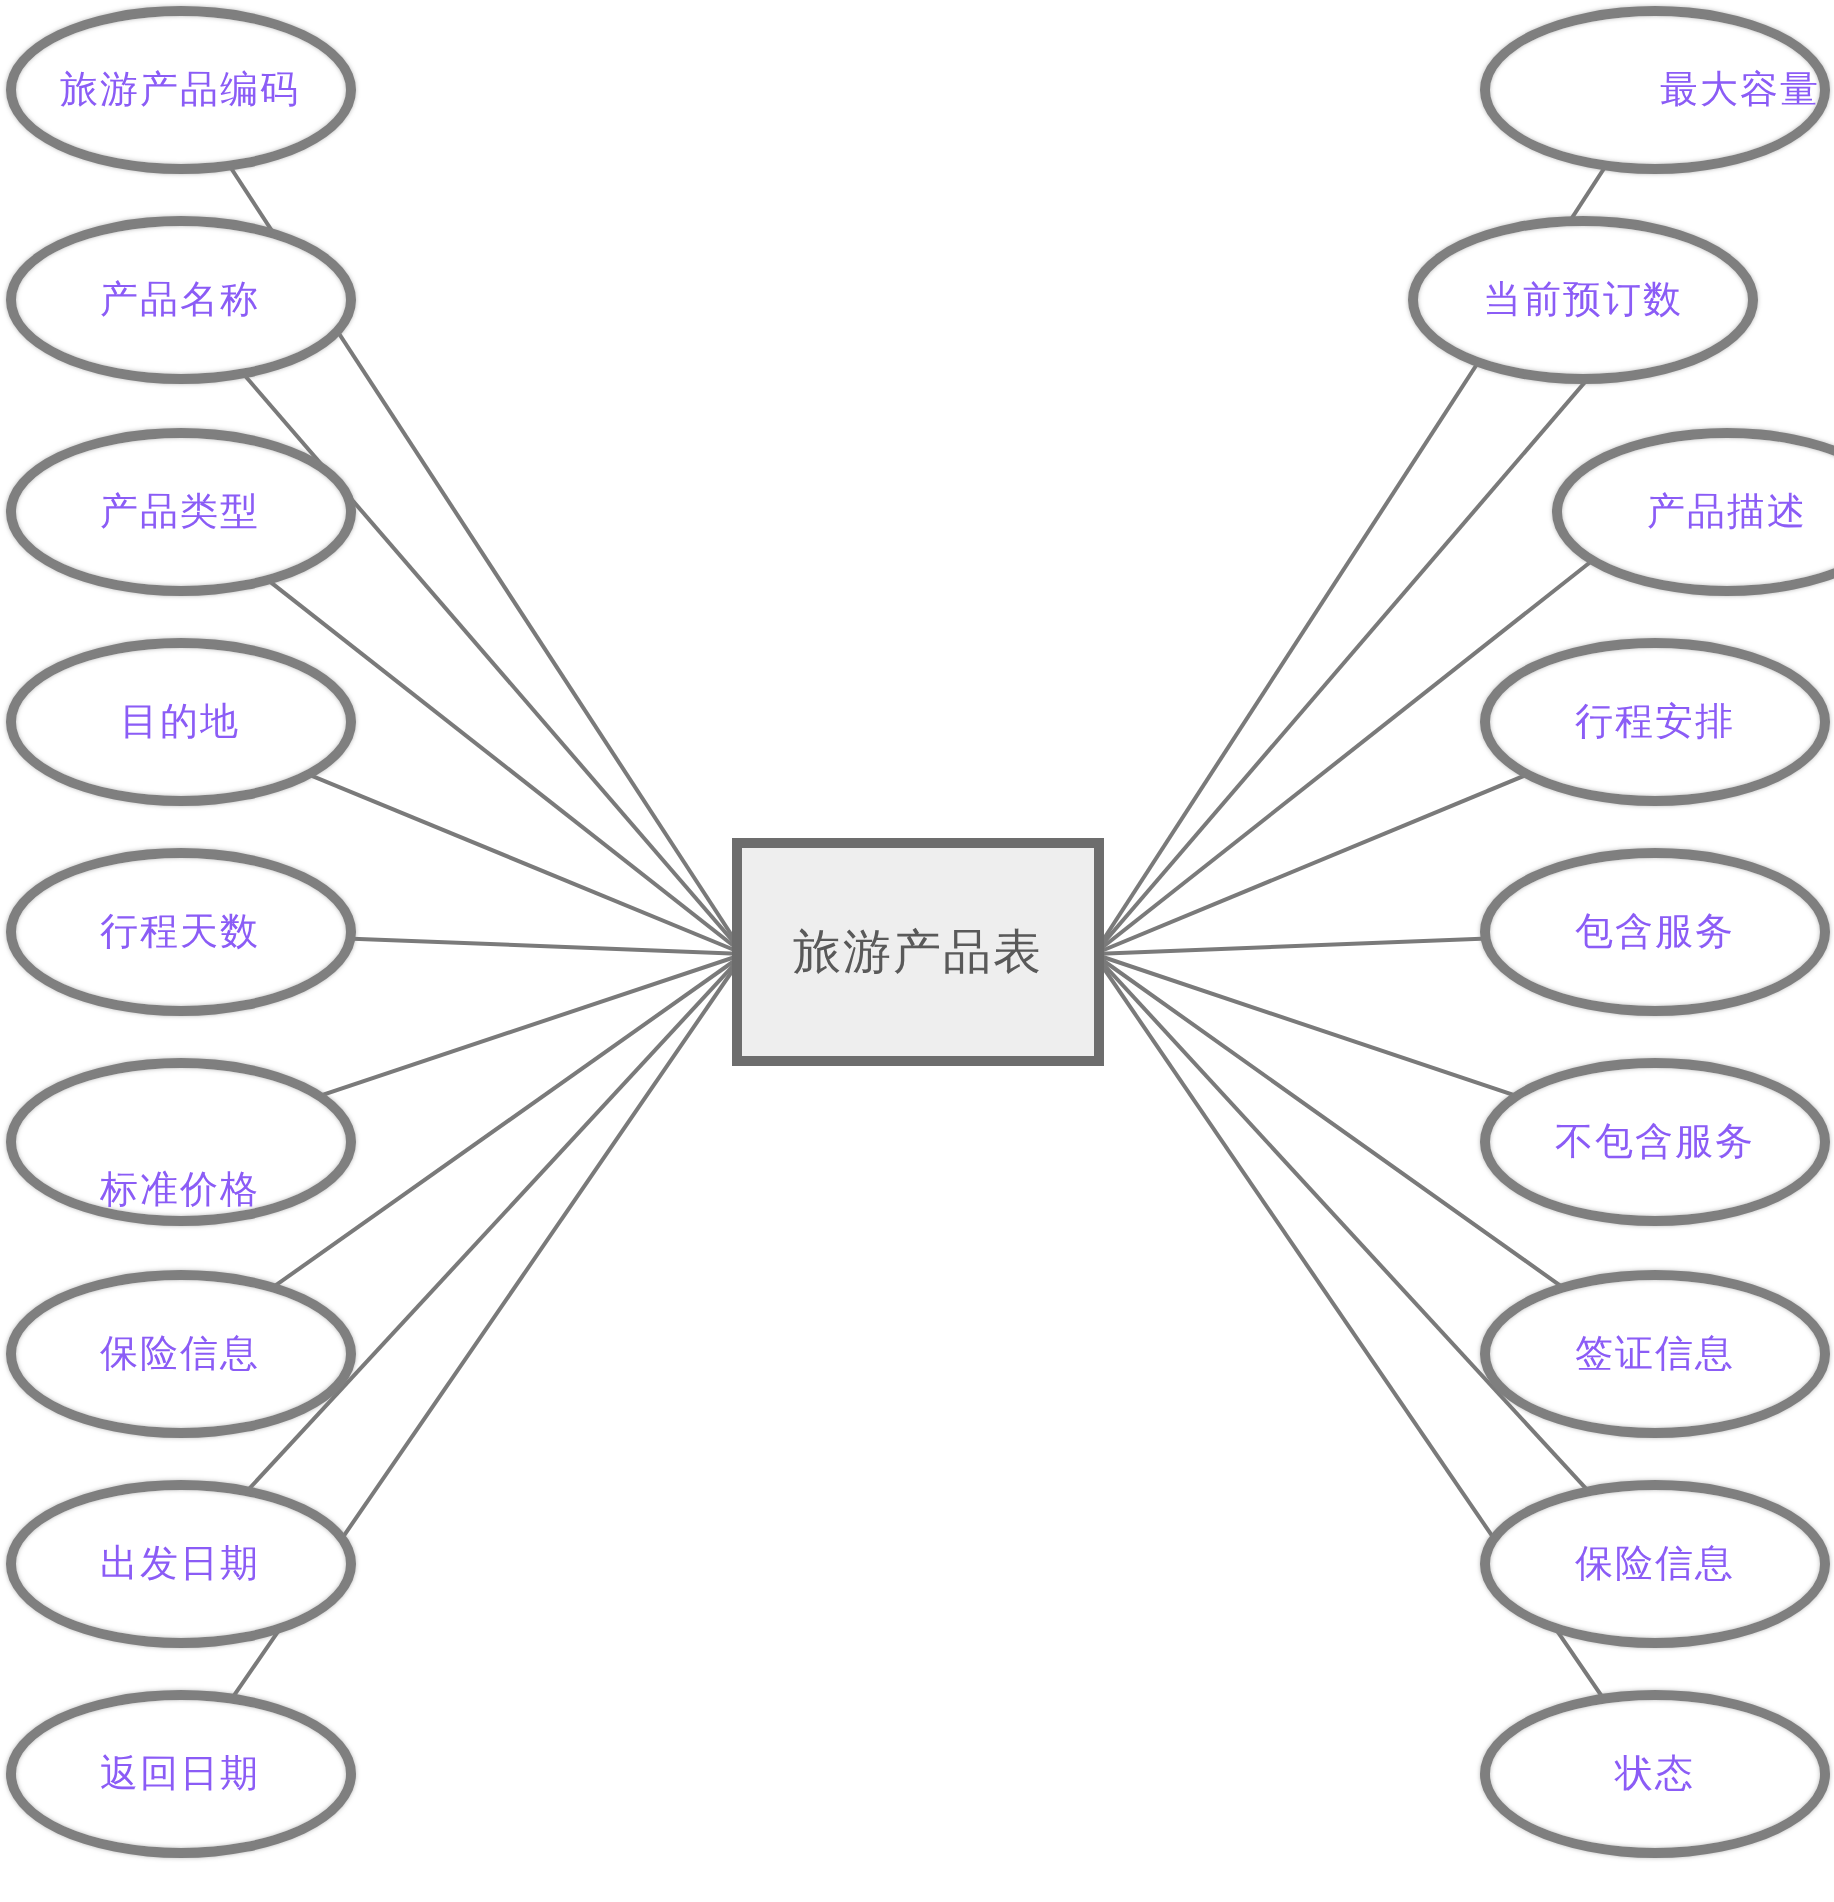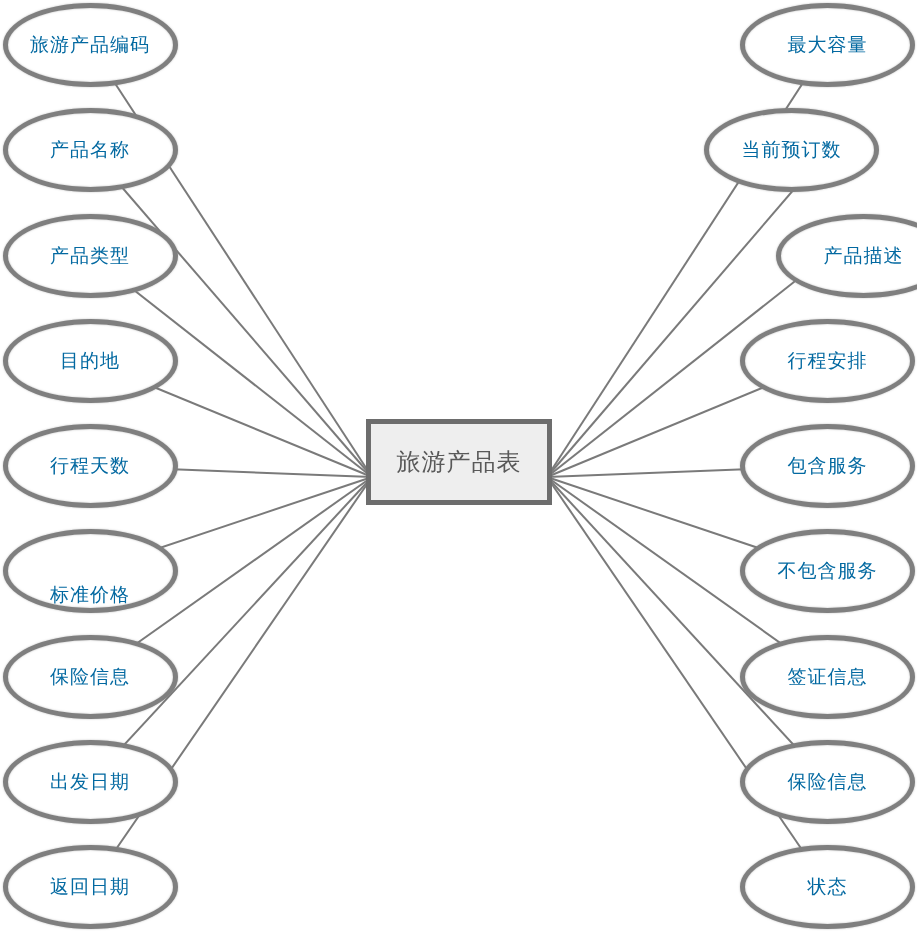--- a/index.html
+++ b/index.html
@@ -24,31 +24,31 @@
     border: 5px solid #7f7f7f;
     border-radius: 50%;
     background: #ffffff;
     display: flex;
     align-items: center;
     justify-content: center;
     z-index: 1;
     box-shadow: 0 0 2px rgba(127,127,127,0.55), inset 0 0 2px rgba(127,127,127,0.55);
   }
   .attr-label {
-    color: #0369a1;
+    color: #8b5cf6;
     font-size: 19px;
     letter-spacing: 1px;
     white-space: nowrap;
   }
   .entity {
     position: absolute;
     left: 366px;
     top: 419px;
     width: 186px;
-    height: 86px;
+    height: 114px;
     box-sizing: border-box;
     border: 5px solid #6d6d6d;
     background: #eeeeee;
     display: flex;
     align-items: center;
     justify-content: center;
     z-index: 2;
   }
   .entity-label {
     color: #595959;
@@ -102,21 +102,21 @@
       </div>
       <div class="attr-node" style="left: 2.5px; top: 634.5px;">
         <span class="attr-label">保险信息</span>
       </div>
       <div class="attr-node" style="left: 2.5px; top: 739.75px;">
         <span class="attr-label">出发日期</span>
       </div>
       <div class="attr-node" style="left: 2.5px; top: 845px; align-items: center;">
         <span class="attr-label">返回日期</span>
       </div>
-      <div class="attr-node" style="left: 740px; top: 3px;">
+      <div class="attr-node" style="left: 740px; top: 3px; justify-content: flex-end;">
         <span class="attr-label">最大容量</span>
       </div>
       <div class="attr-node" style="left: 704px; top: 108.25px;">
         <span class="attr-label">当前预订数</span>
       </div>
       <div class="attr-node" style="left: 776px; top: 213.5px;">
         <span class="attr-label">产品描述</span>
       </div>
       <div class="attr-node" style="left: 740px; top: 318.75px;">
         <span class="attr-label">行程安排</span>

